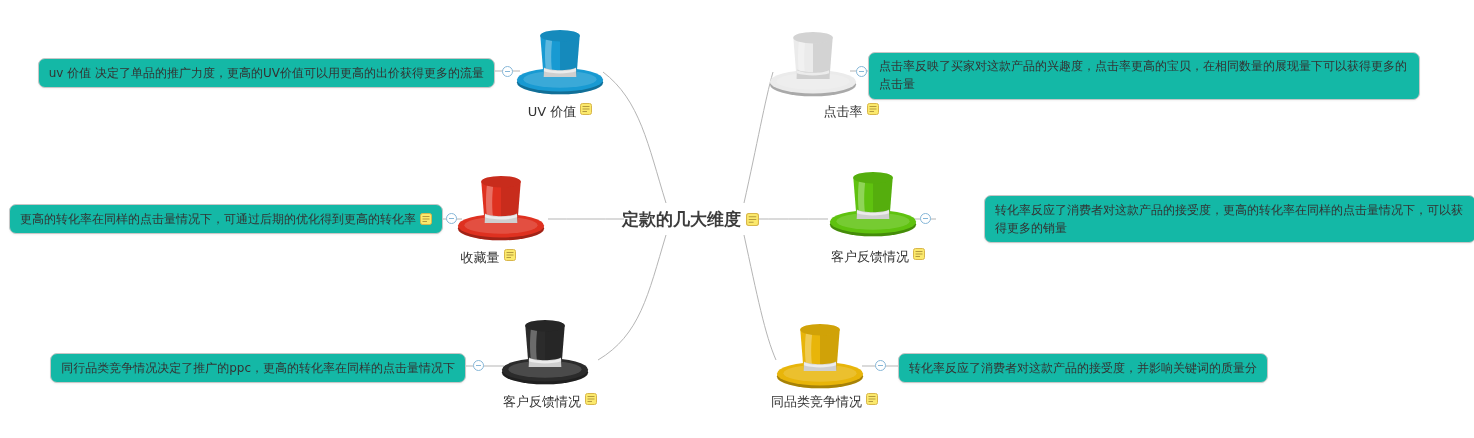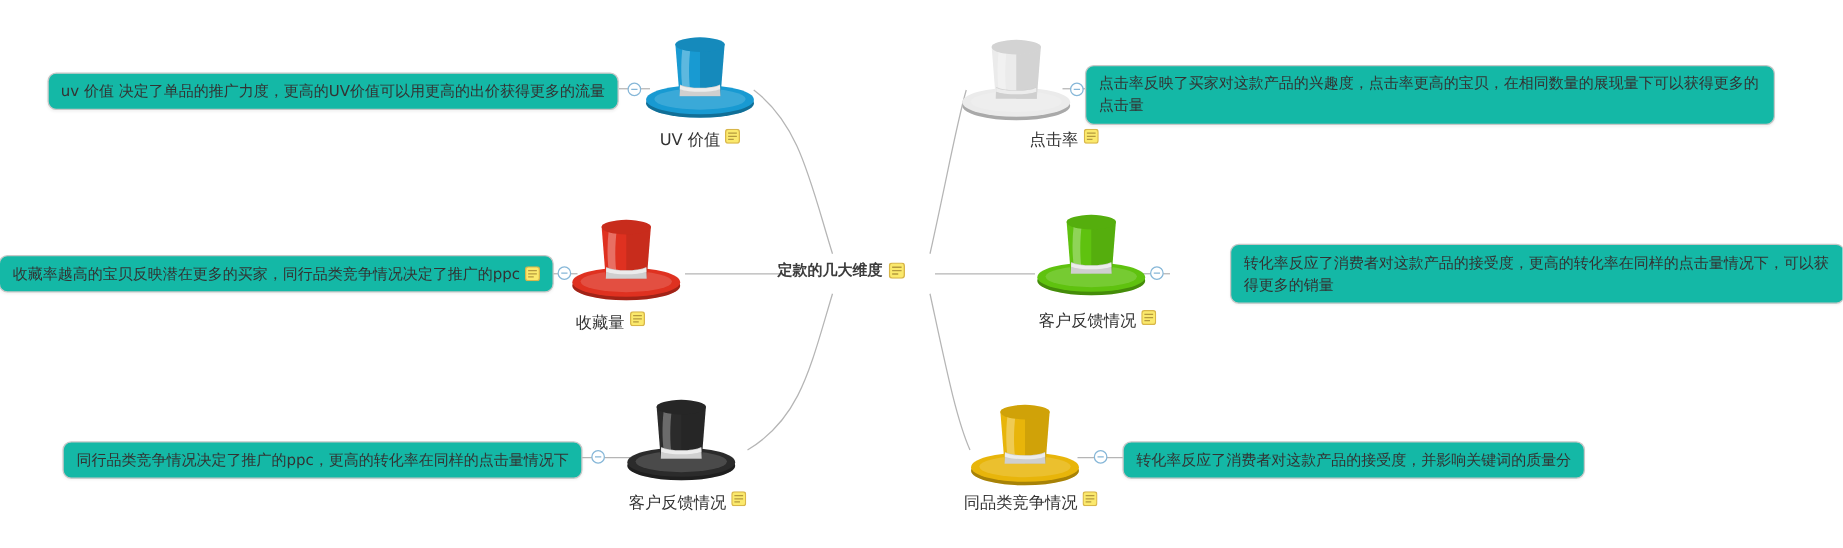--- a/index.html
+++ b/index.html
@@ -8,21 +8,21 @@
 
   .lines-svg { position:absolute; left:0; top:0; z-index:0; pointer-events:none; }
 
   .hat { position:absolute; width:90px; height:70px; z-index:2; }
   .hat svg { display:block; }
 
   .topic-label { position:absolute; display:flex; align-items:flex-start; justify-content:center;
     gap:4px; font-size:13px; color:#333; z-index:2; white-space:nowrap; }
 
   .central-topic { position:absolute; left:622px; top:208px; display:flex; align-items:center;
-    gap:5px; font-size:12px; font-weight:bold; color:#3c3c3c; z-index:2; white-space:nowrap; }
+    gap:5px; font-size:17px; font-weight:bold; color:#3c3c3c; z-index:2; white-space:nowrap; }
 
   .callout { position:absolute; background:#14b8a6; border:1px solid #c7c7c7; border-radius:7px;
     padding:5px 10px; font-size:12px; color:#333; line-height:18px; z-index:2;
     box-shadow:0 1px 2px rgba(0,0,0,0.05); }
   .callout.nowrap { white-space:nowrap; }
   .callout.center { text-align:left;font-family:Liberation Mono, monospace; }
   .callout .inline-note-icon { display:inline-block; vertical-align:-2px; margin-left:4px; }
 
   .note-icon { display:inline-flex; line-height:0; }
 
@@ -144,21 +144,21 @@
     <div class="topic-label" style="left:438px;top:249px;width:100px">
       <span>收藏量</span>
       <span class="note-icon">
         <svg width="12" height="12" viewBox="0 0 12 12">
           <rect x="0.5" y="0.5" width="11" height="11" rx="2" fill="#fbe96c" stroke="#d8b64a"></rect>
           <path d="M2.5,3.5 H9.5 M2.5,6 H9.5 M2.5,8.5 H7" stroke="#b59a3e" stroke-width="1" fill="none"></path>
         </svg>
       </span>
     </div>
     <div class="callout nowrap" style="right:1031px;top:204px">
-      <span>收藏率越高的宝贝反映潜在更多的买家，同行品类竞争情况决定了推广的ppc</span><span class="inline-note-icon note-icon">
+      <span>更高的转化率在同样的点击量情况下，可通过后期的优化得到更高的转化率</span><span class="inline-note-icon note-icon">
         <svg width="12" height="12" viewBox="0 0 12 12">
           <rect x="0.5" y="0.5" width="11" height="11" rx="2" fill="#fbe96c" stroke="#d8b64a"></rect>
           <path d="M2.5,3.5 H9.5 M2.5,6 H9.5 M2.5,8.5 H7" stroke="#b59a3e" stroke-width="1" fill="none"></path>
         </svg>
       </span>
     </div>
     <div class="toggle-dot" style="left:446px;top:213px"></div>
   </div>
 
   <div>

